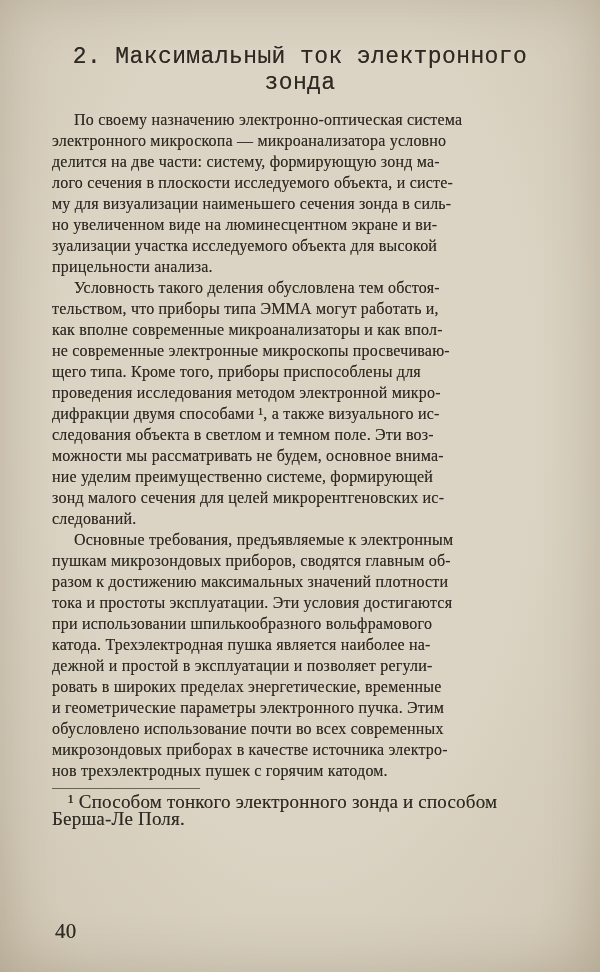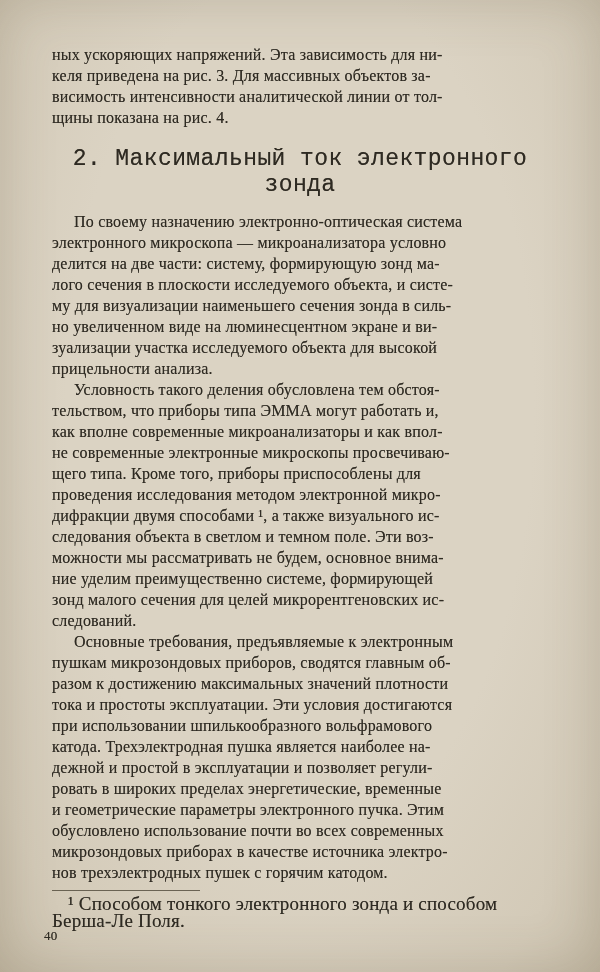--- a/index.html
+++ b/index.html
@@ -56,37 +56,33 @@
     margin: 0;
     font-size: 19px;
     line-height: 17px;
     letter-spacing: 0.2px;
     white-space: pre-line;
     text-indent: 16px;
     text-shadow: 0 0 0.4px rgba(46, 42, 34, 0.5);
   }
   .page-number {
     position: absolute;
-    left: 44px;
+    left: 55px;
     bottom: 28px;
-    font-size: 13px;
+    font-size: 21px;
     letter-spacing: 0.3px;
     text-shadow: 0 0 0.5px rgba(46, 42, 34, 0.55);
   }
 </style>
 </head>
 <body>
 
 <div class="page">
   <div class="text-block">
 
-    <p class="para no-indent">ных ускоряющих напряжений. Эта зависимость для ни-
-келя приведена на рис. 3. Для массивных объектов за-
-висимость интенсивности аналитической линии от тол-
-щины показана на рис. 4.</p>
 
     <h2 class="heading">2. Максимальный ток электронного зонда</h2>
 
     <p class="para">По своему назначению электронно-оптическая система
 электронного микроскопа — микроанализатора условно
 делится на две части: систему, формирующую зонд ма-
 лого сечения в плоскости исследуемого объекта, и систе-
 му для визуализации наименьшего сечения зонда в силь-
 но увеличенном виде на люминесцентном экране и ви-
 зуализации участка исследуемого объекта для высокой

